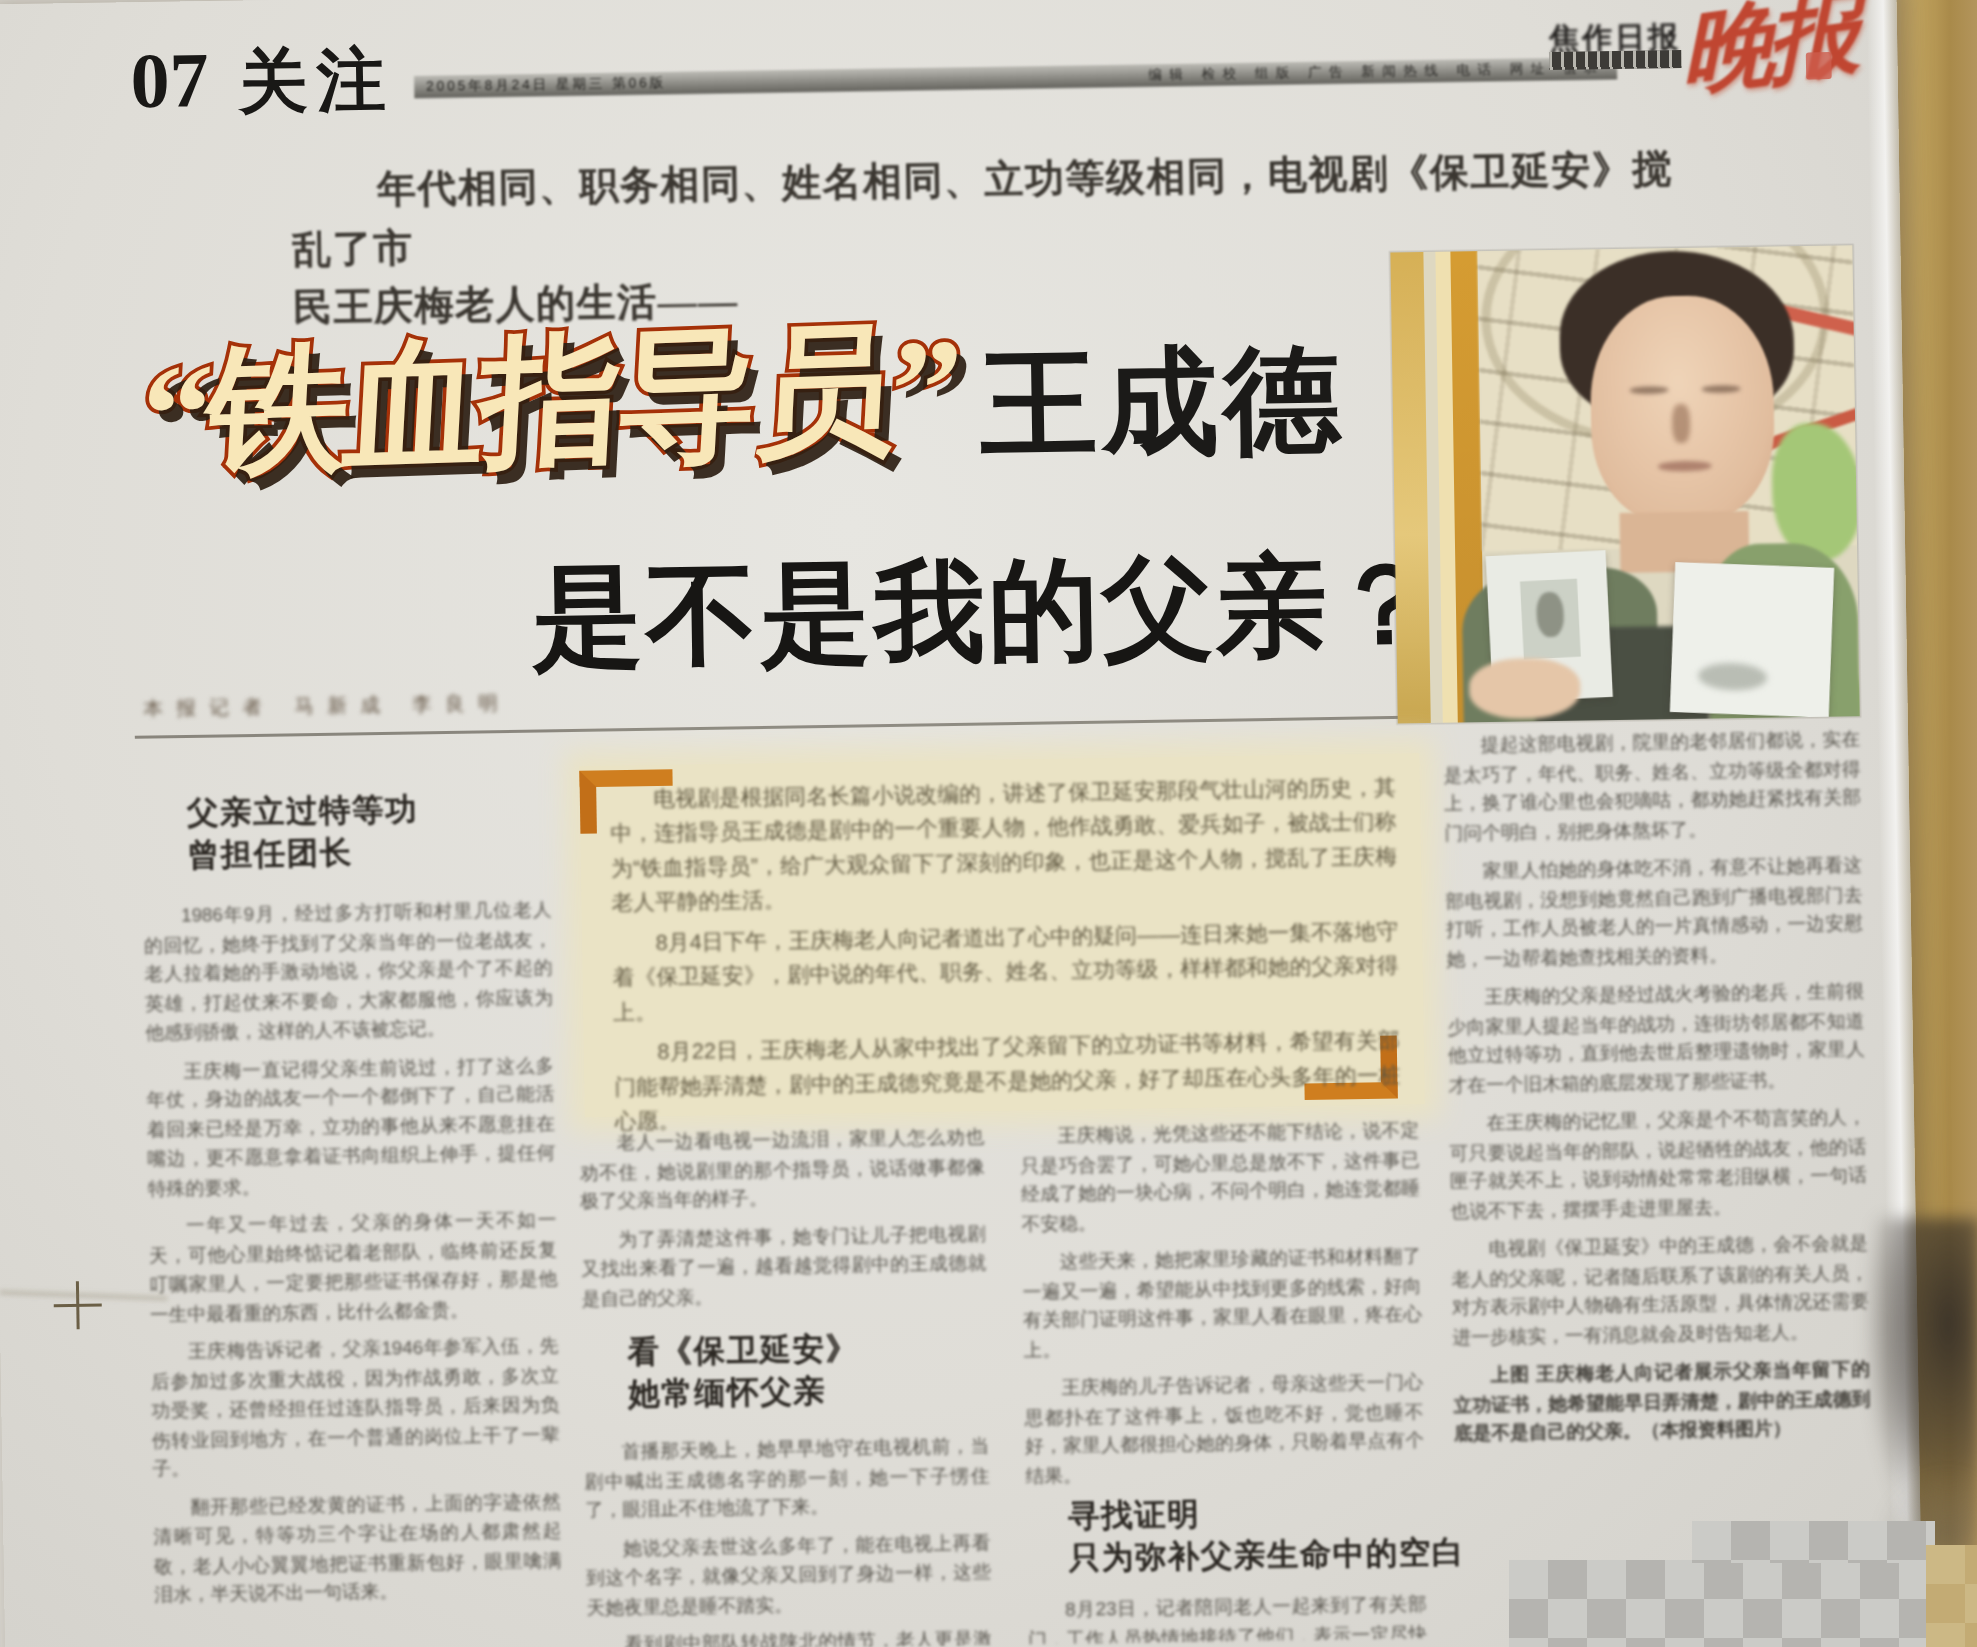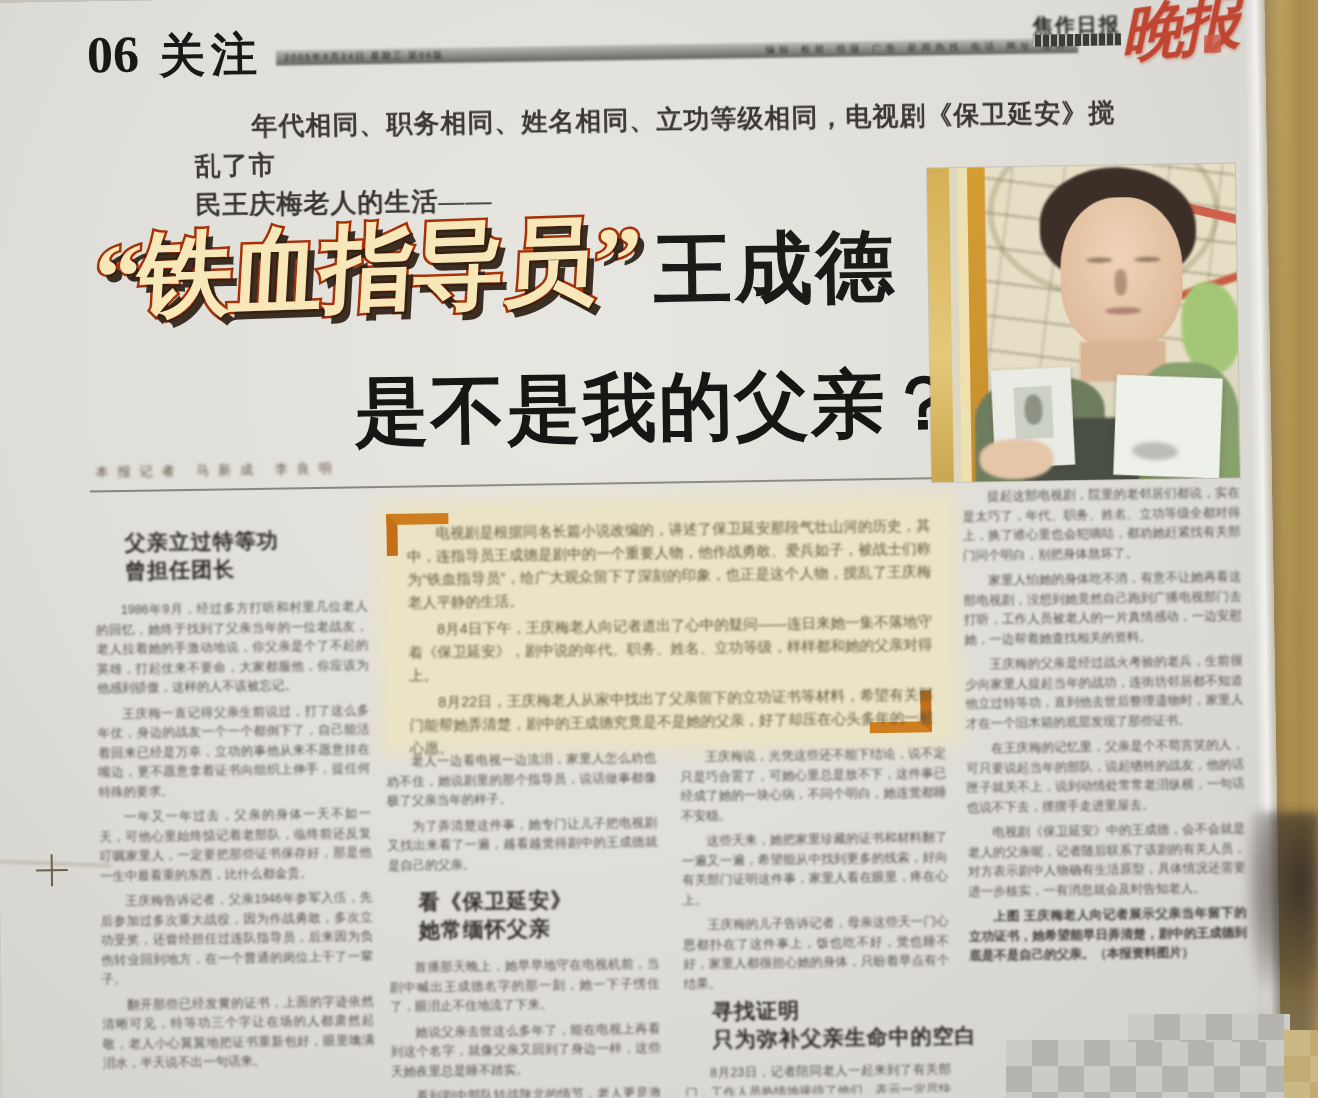--- a/index.html
+++ b/index.html
@@ -139,21 +139,21 @@
 </head>
 <body>
 
 <div class="stage">
 
   <div class="table-strip"></div>
 
   <div class="sheet">
 
     <div class="abs pageno">
-      <span class="num">06</span>
+      <span class="num">07</span>
       <span class="lab">关注</span>
     </div>
     <div class="abs topbar b08">
       <span>2005年8月24日 星期三 第06版</span>
       <span class="rt">编辑 检校 组版 广告 新闻热线 电话 网址 值班</span>
     </div>
     <div class="abs mast-small b1">焦作日报</div>
     <div class="abs mast-bar"></div>
     <div class="abs mast-script nb">晚报</div>
     <div class="abs mast-seal"></div>

